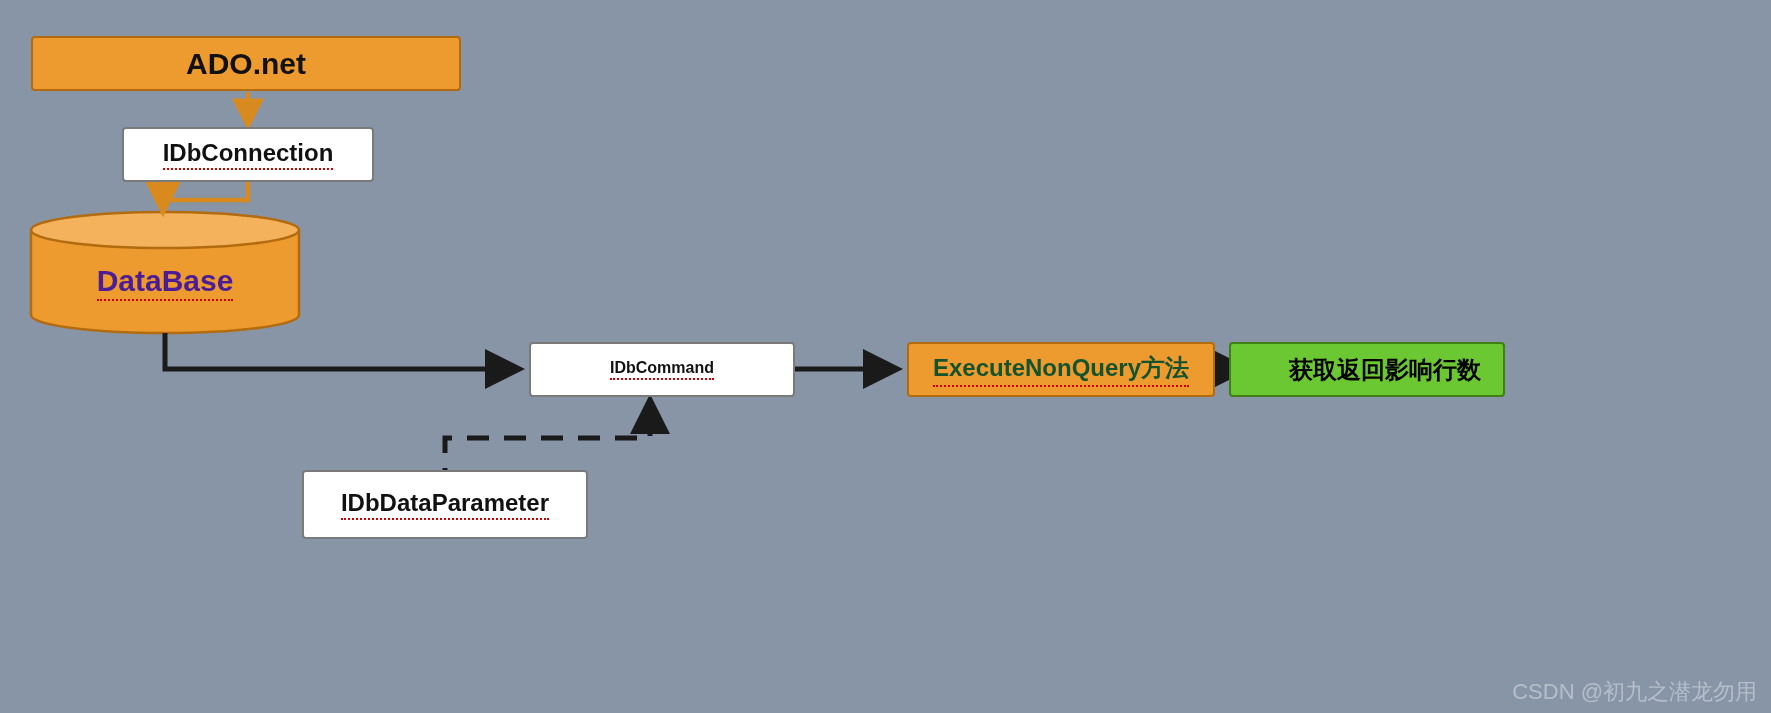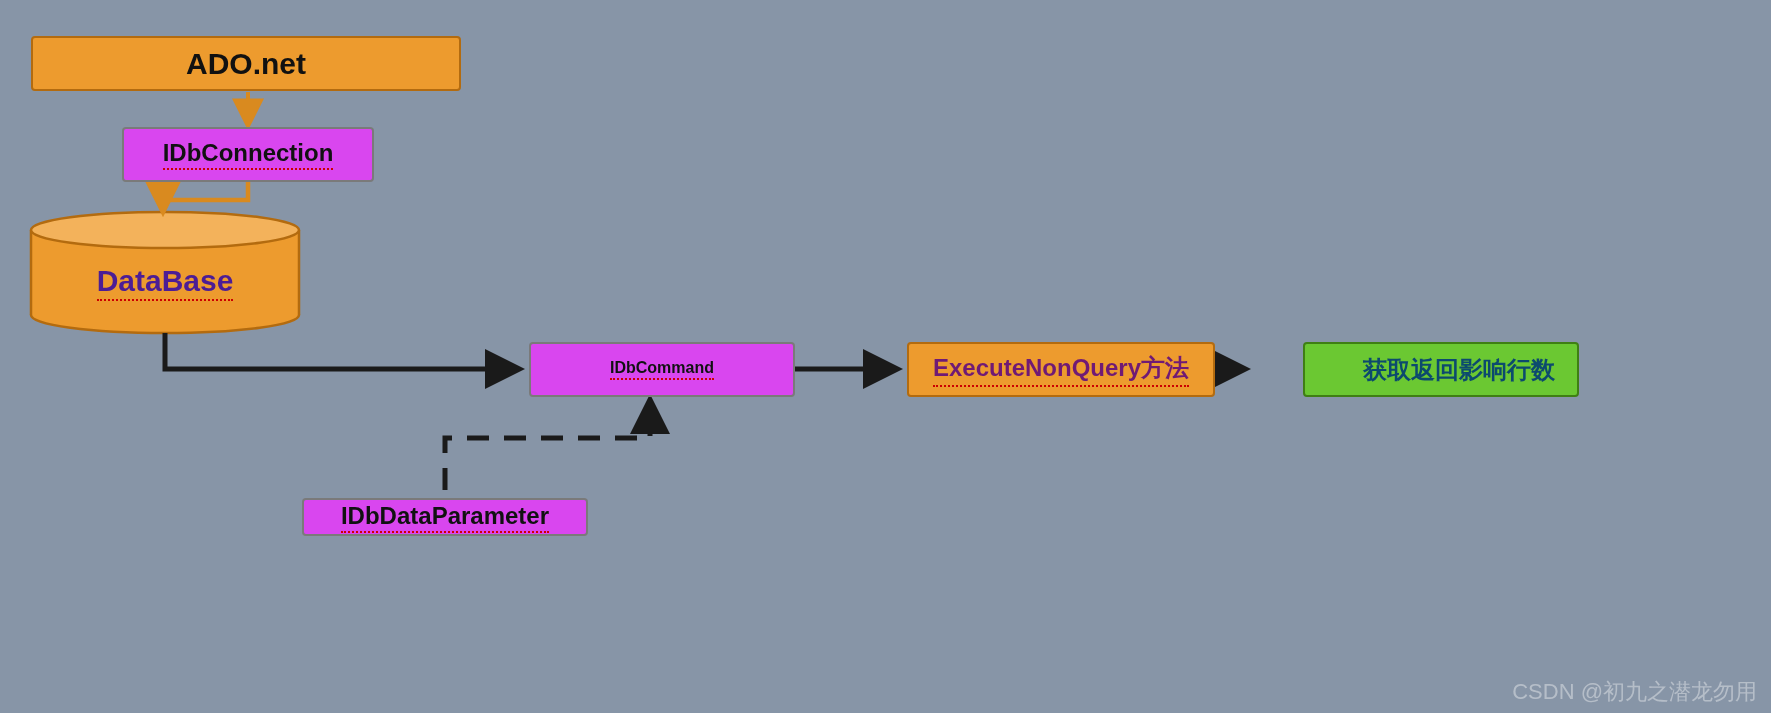--- a/index.html
+++ b/index.html
@@ -20,21 +20,21 @@
     justify-content: center;
     font-weight: bold;
     box-sizing: border-box;
     text-align: center;
   }
   .node-orange {
     background: #ed9b2e;
     border: 2px solid #b36b0f;
   }
   .node-gray {
-    background: #d946ef;
+    background: #ffffff;
     border: 2px solid #7a7a7a;
   }
   .node-green {
     background: #6bc832;
     border: 2px solid #3f7f14;
   }
   .underline-dots {
     border-bottom: 2px dotted #cc0000;
     padding-bottom: 1px;
   }
@@ -97,25 +97,25 @@
 </div>
 
 <div class="node" style="left:31px; top:252px; width:268px; height:60px; font-size:30px; color:#4c1d95; background:transparent; border:none;">
   <span class="underline-dots">DataBase</span>
 </div>
 
 <div class="node node-gray" style="left:529px; top:342px; width:266px; height:55px; font-size:16px; color:#111;text-align:center;">
   <span class="underline-dots">IDbCommand</span>
 </div>
 
-<div class="node node-orange" style="left:907px; top:342px; width:308px; height:55px; font-size:24px; color:#701a75;">
+<div class="node node-orange" style="left:907px; top:342px; width:308px; height:55px; font-size:24px; color:#14532d;">
   <span class="underline-dots">ExecuteNonQuery方法</span>
 </div>
 
-<div class="node node-green" style="left:1303px; top:342px; width:276px; height:55px; font-size:24px; color:#0c4a6e;padding-left:36px;">
+<div class="node node-green" style="left:1229px; top:342px; width:276px; height:55px; font-size:24px; color:#000000;padding-left:36px;">
   <span>获取返回影响行数</span>
 </div>
 
-<div class="node node-gray" style="left:302px; top:498px; width:286px; height:38px; font-size:24px; color:#111;text-align:right;">
+<div class="node node-gray" style="left:302px; top:470px; width:286px; height:69px; font-size:24px; color:#111;text-align:right;">
   <span class="underline-dots">IDbDataParameter</span>
 </div>
 
 <div class="watermark">CSDN @初九之潜龙勿用</div>
 
 </body></html>

